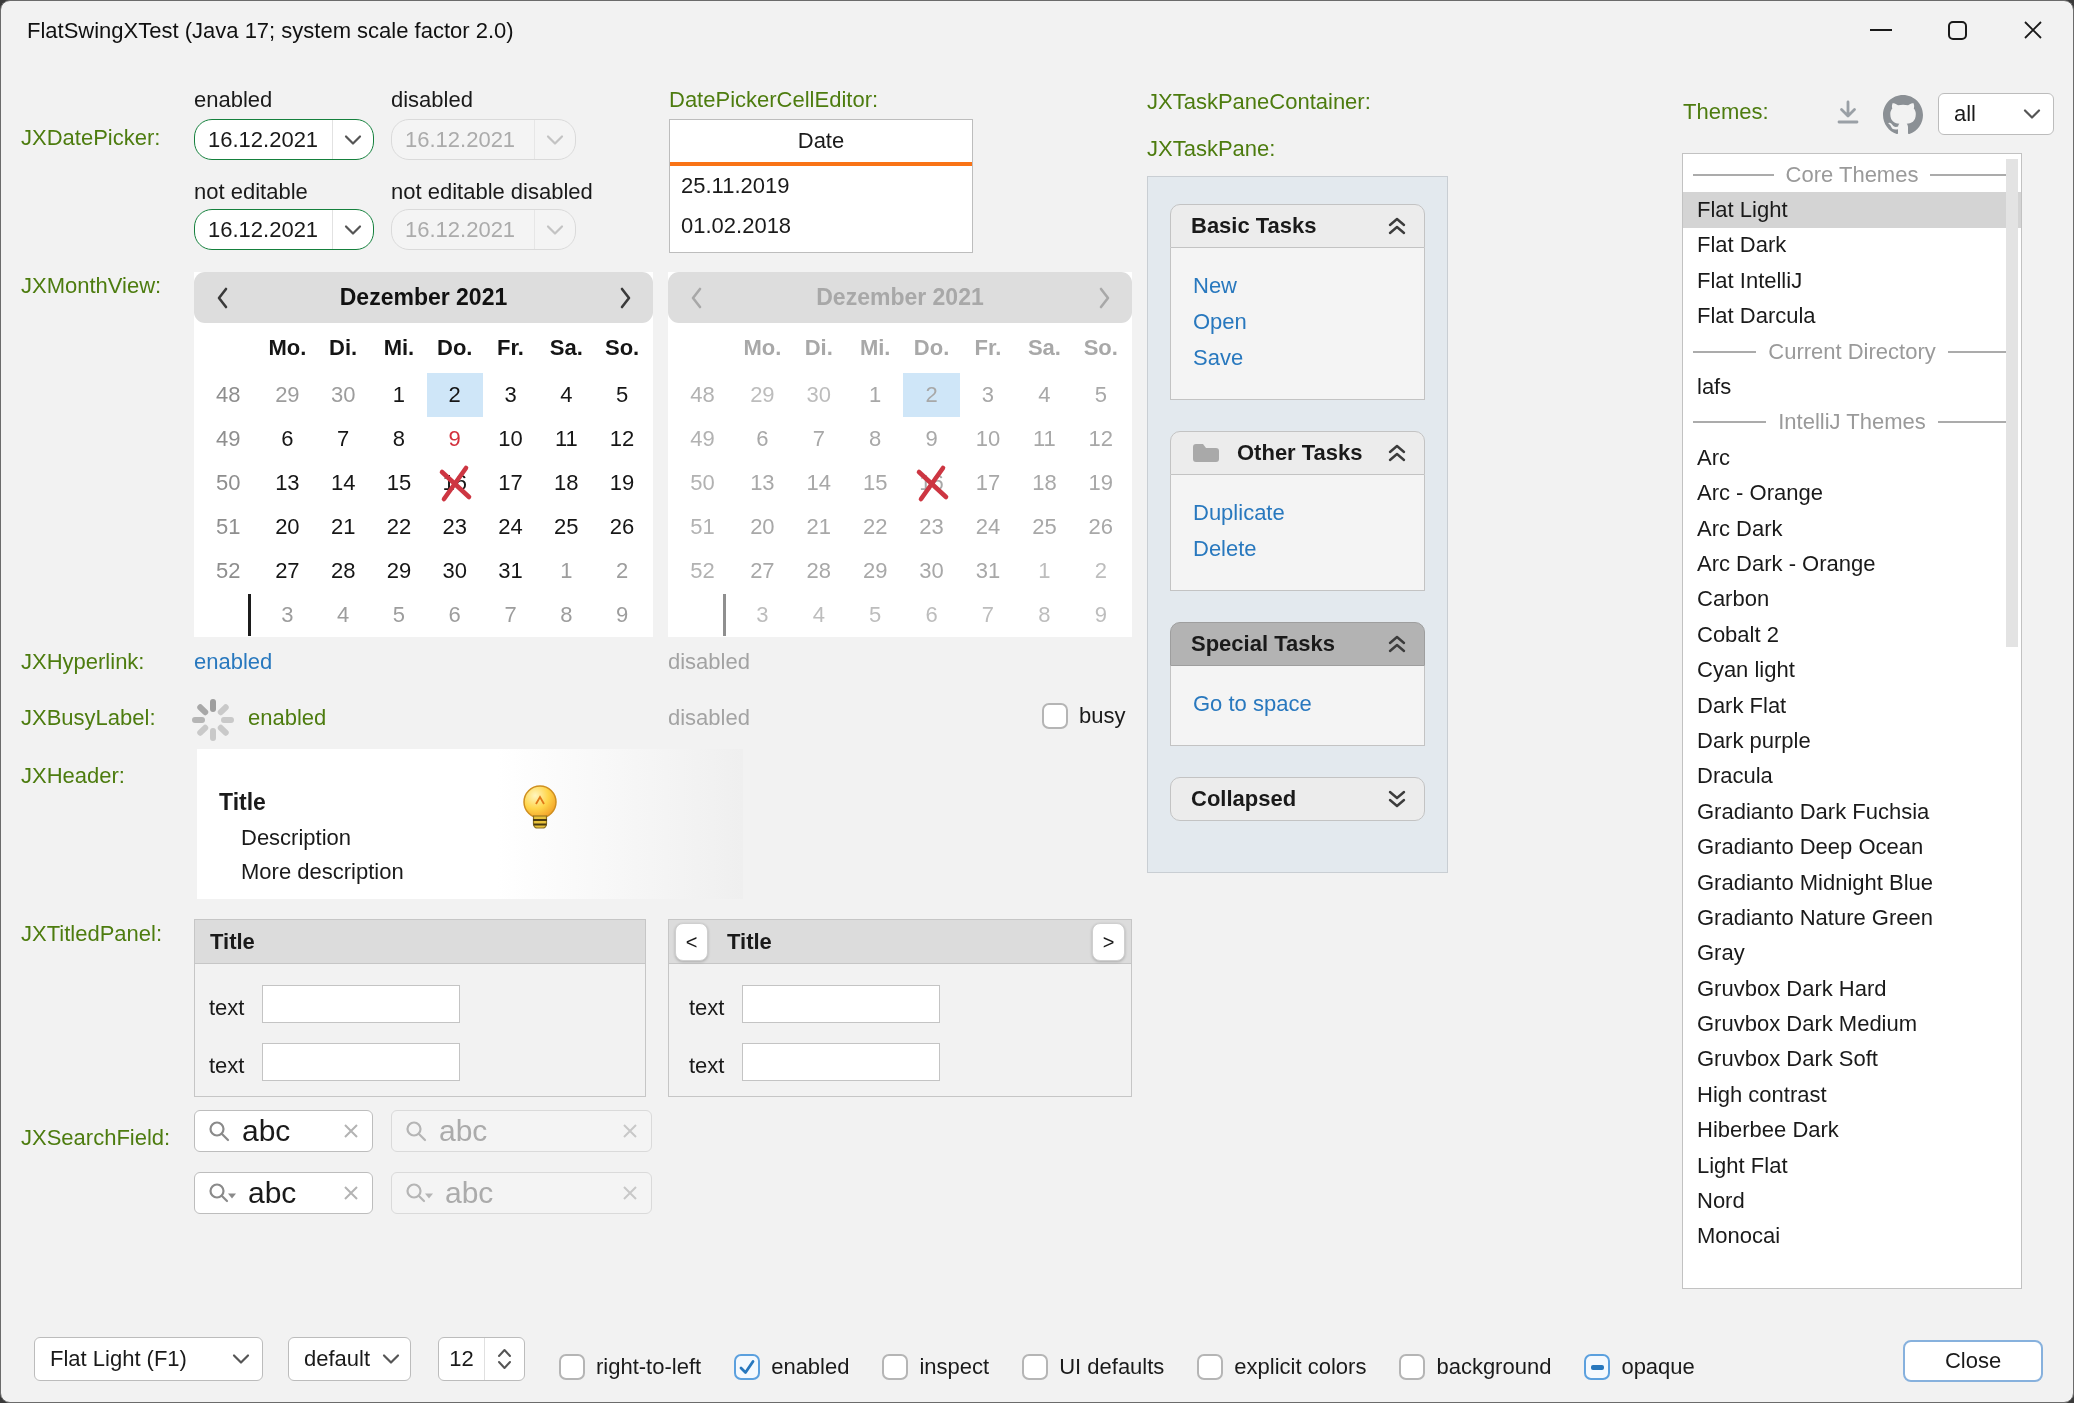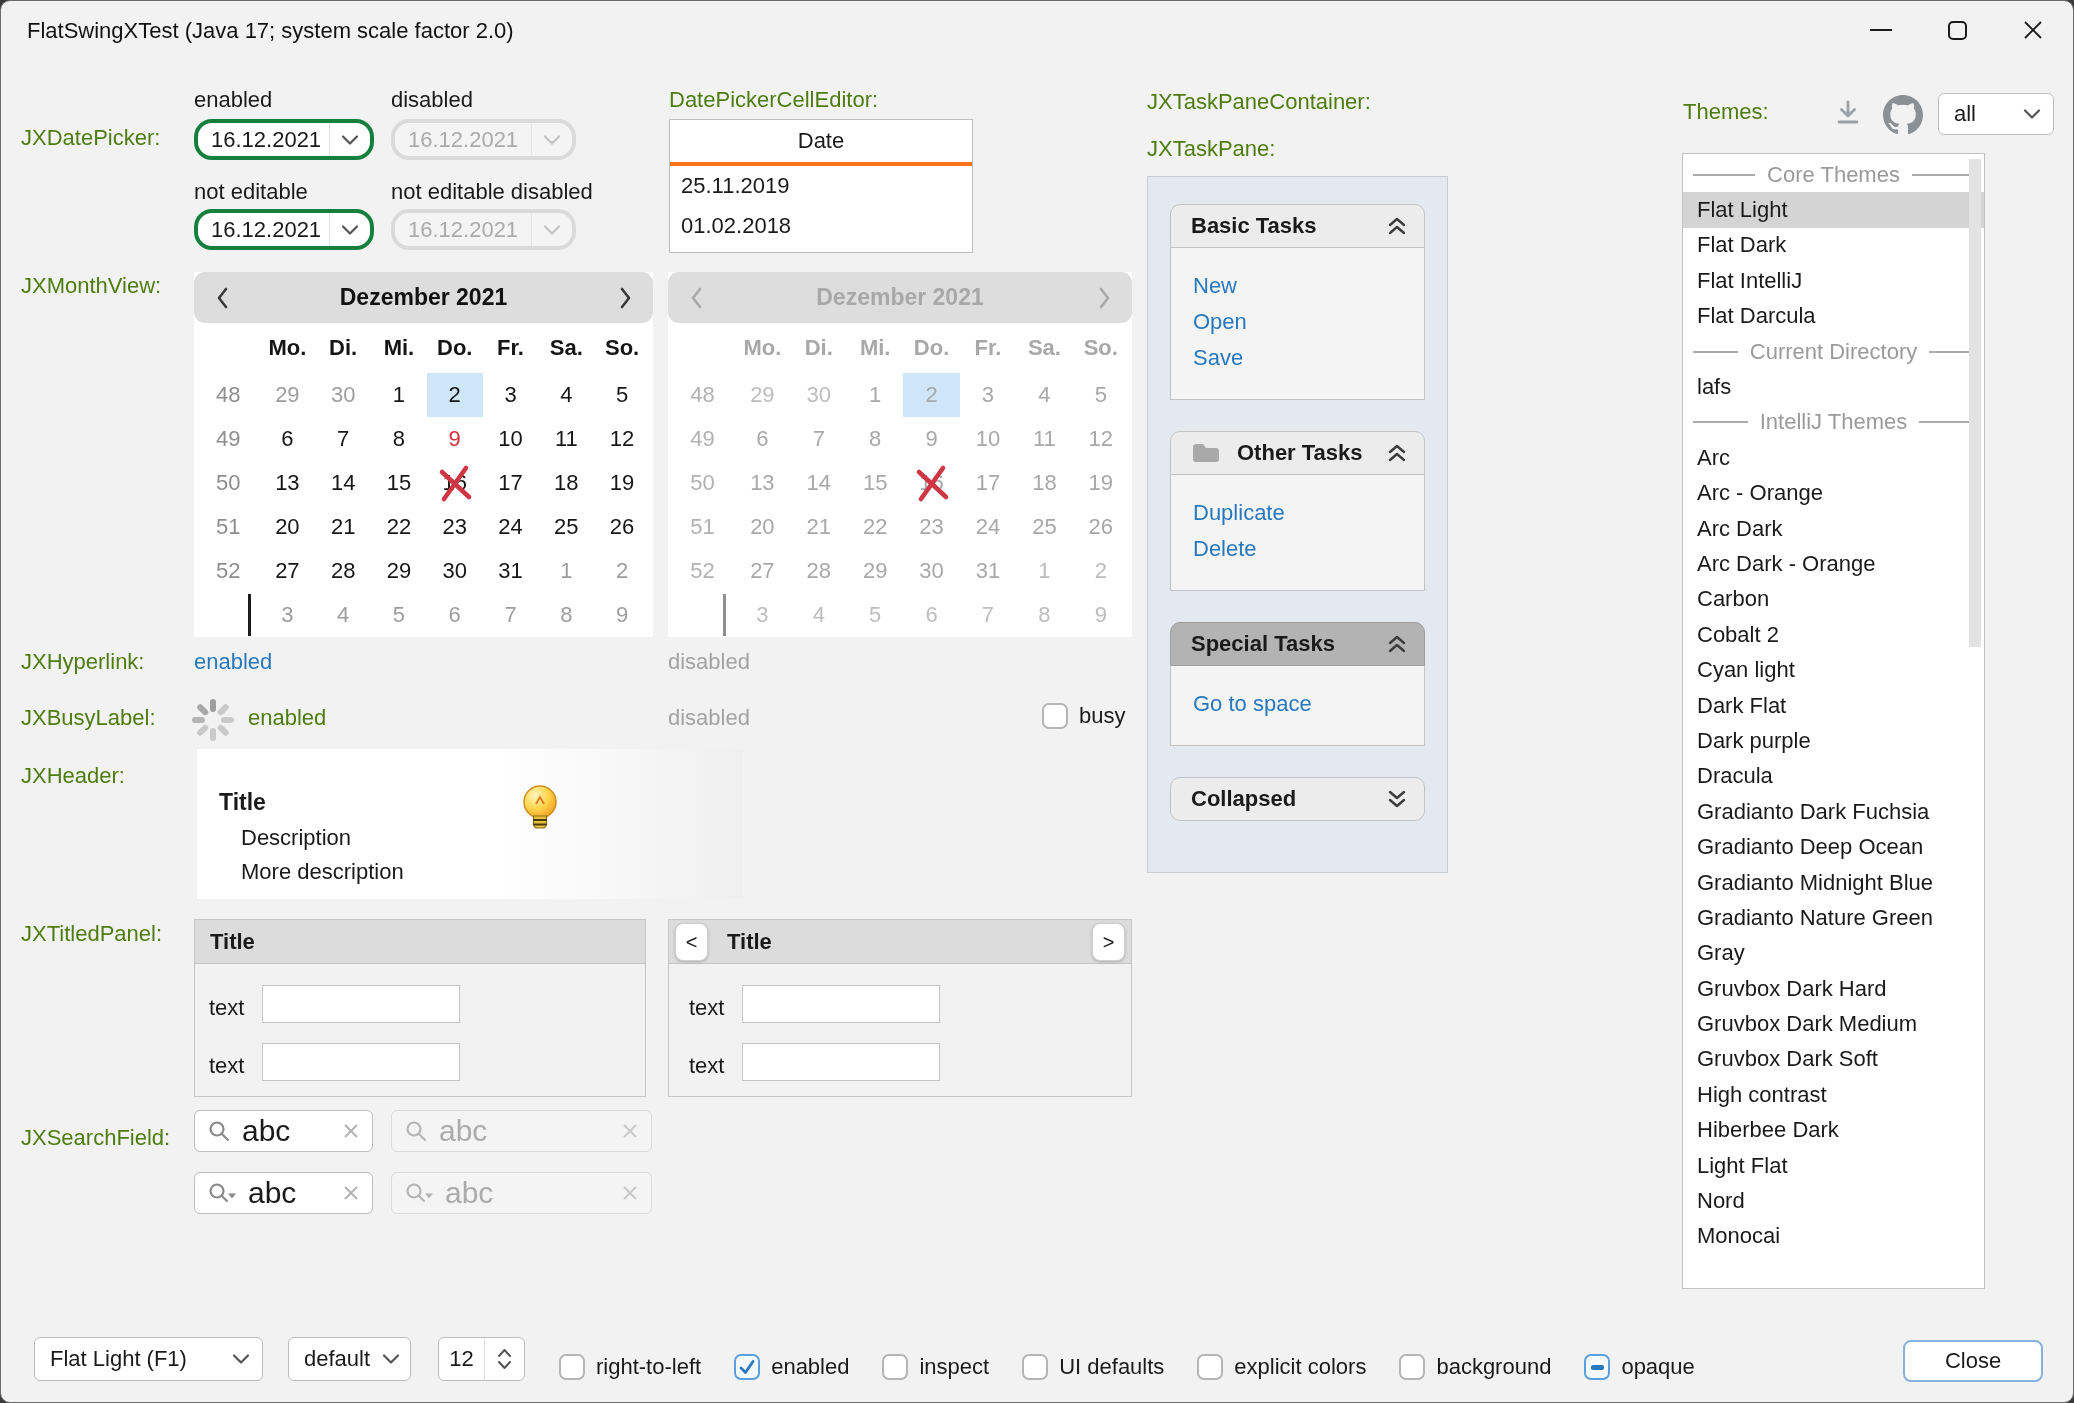--- a/index.html
+++ b/index.html
@@ -15,21 +15,21 @@
   .win-btn{width:76px;height:58px;display:flex;align-items:center;justify-content:center;}
   .glyph-min{width:22px;height:2px;background:#1a1a1a;}
   .glyph-max{width:19px;height:19px;border:2px solid #1a1a1a;border-radius:5px;}
 
   
   .lbl{position:absolute;font-size:22px;color:#4d7c0f;white-space:nowrap;}
   .cap{position:absolute;font-size:22px;color:#1a1a1a;white-space:nowrap;}
   .gray{color:#a3a3a3;}
 
   
-  .dp{position:absolute;height:41px;background:#fff;border:4px solid #15803d;border-radius:18px;display:flex;}
+  .dp{position:absolute;height:41px;background:#fff;border:1px solid #15803d;border-radius:18px;display:flex;}
   .dp .val{flex:1;display:flex;align-items:center;padding-left:13px;font-size:22px;}
   .dp .arrow{width:41px;display:flex;align-items:center;justify-content:center;border-left:1px solid #e2e2e2;color:#555;}
   .dp.disabled{background:#f4f4f4;border-color:#dadada;}
   .dp.disabled .val{color:#ababab;}
   .dp.disabled .arrow{color:#c3c3c3;border-left-color:#e6e6e6;}
 
   
   .table{position:absolute;background:#fff;border:1px solid #bdbdbd;}
   .table .th{height:46px;display:flex;align-items:center;justify-content:center;font-size:22px;border-bottom:4px solid #f97316;}
   .table .td{height:40px;display:flex;align-items:center;padding-left:11px;font-size:22px;}
@@ -726,21 +726,21 @@
   </svg>
   <div class="combo" style="left:1937px;top:92px;width:116px;height:42px;">
     <span class="cval">all</span>
     <span class="cchev">
         <svg width="18" height="12" viewBox="0 0 18 12">
           <polyline points="2,2.5 9,9.5 16,2.5" fill="none" stroke="currentColor" stroke-width="2.2" stroke-linecap="round" stroke-linejoin="round"></polyline>
         </svg>
       </span>
   </div>
 
-  <div id="themes-list" class="themes-list" style="left:1681px;top:152px;width:303px;height:1136px;">
+  <div id="themes-list" class="themes-list" style="left:1681px;top:152px;width:340px;height:1136px;">
     <div class="t-scroll" style="right:3px;top:5px;height:488px;"></div>
   <div class="t-row t-sep">
         <span>Core Themes</span>
       </div>
       <div class="t-row t-item selected">Flat Light</div>
       <div class="t-row t-item">Flat Dark</div>
       <div class="t-row t-item">Flat IntelliJ</div>
       <div class="t-row t-item">Flat Darcula</div>
       <div class="t-row t-sep">
         <span>Current Directory</span>

